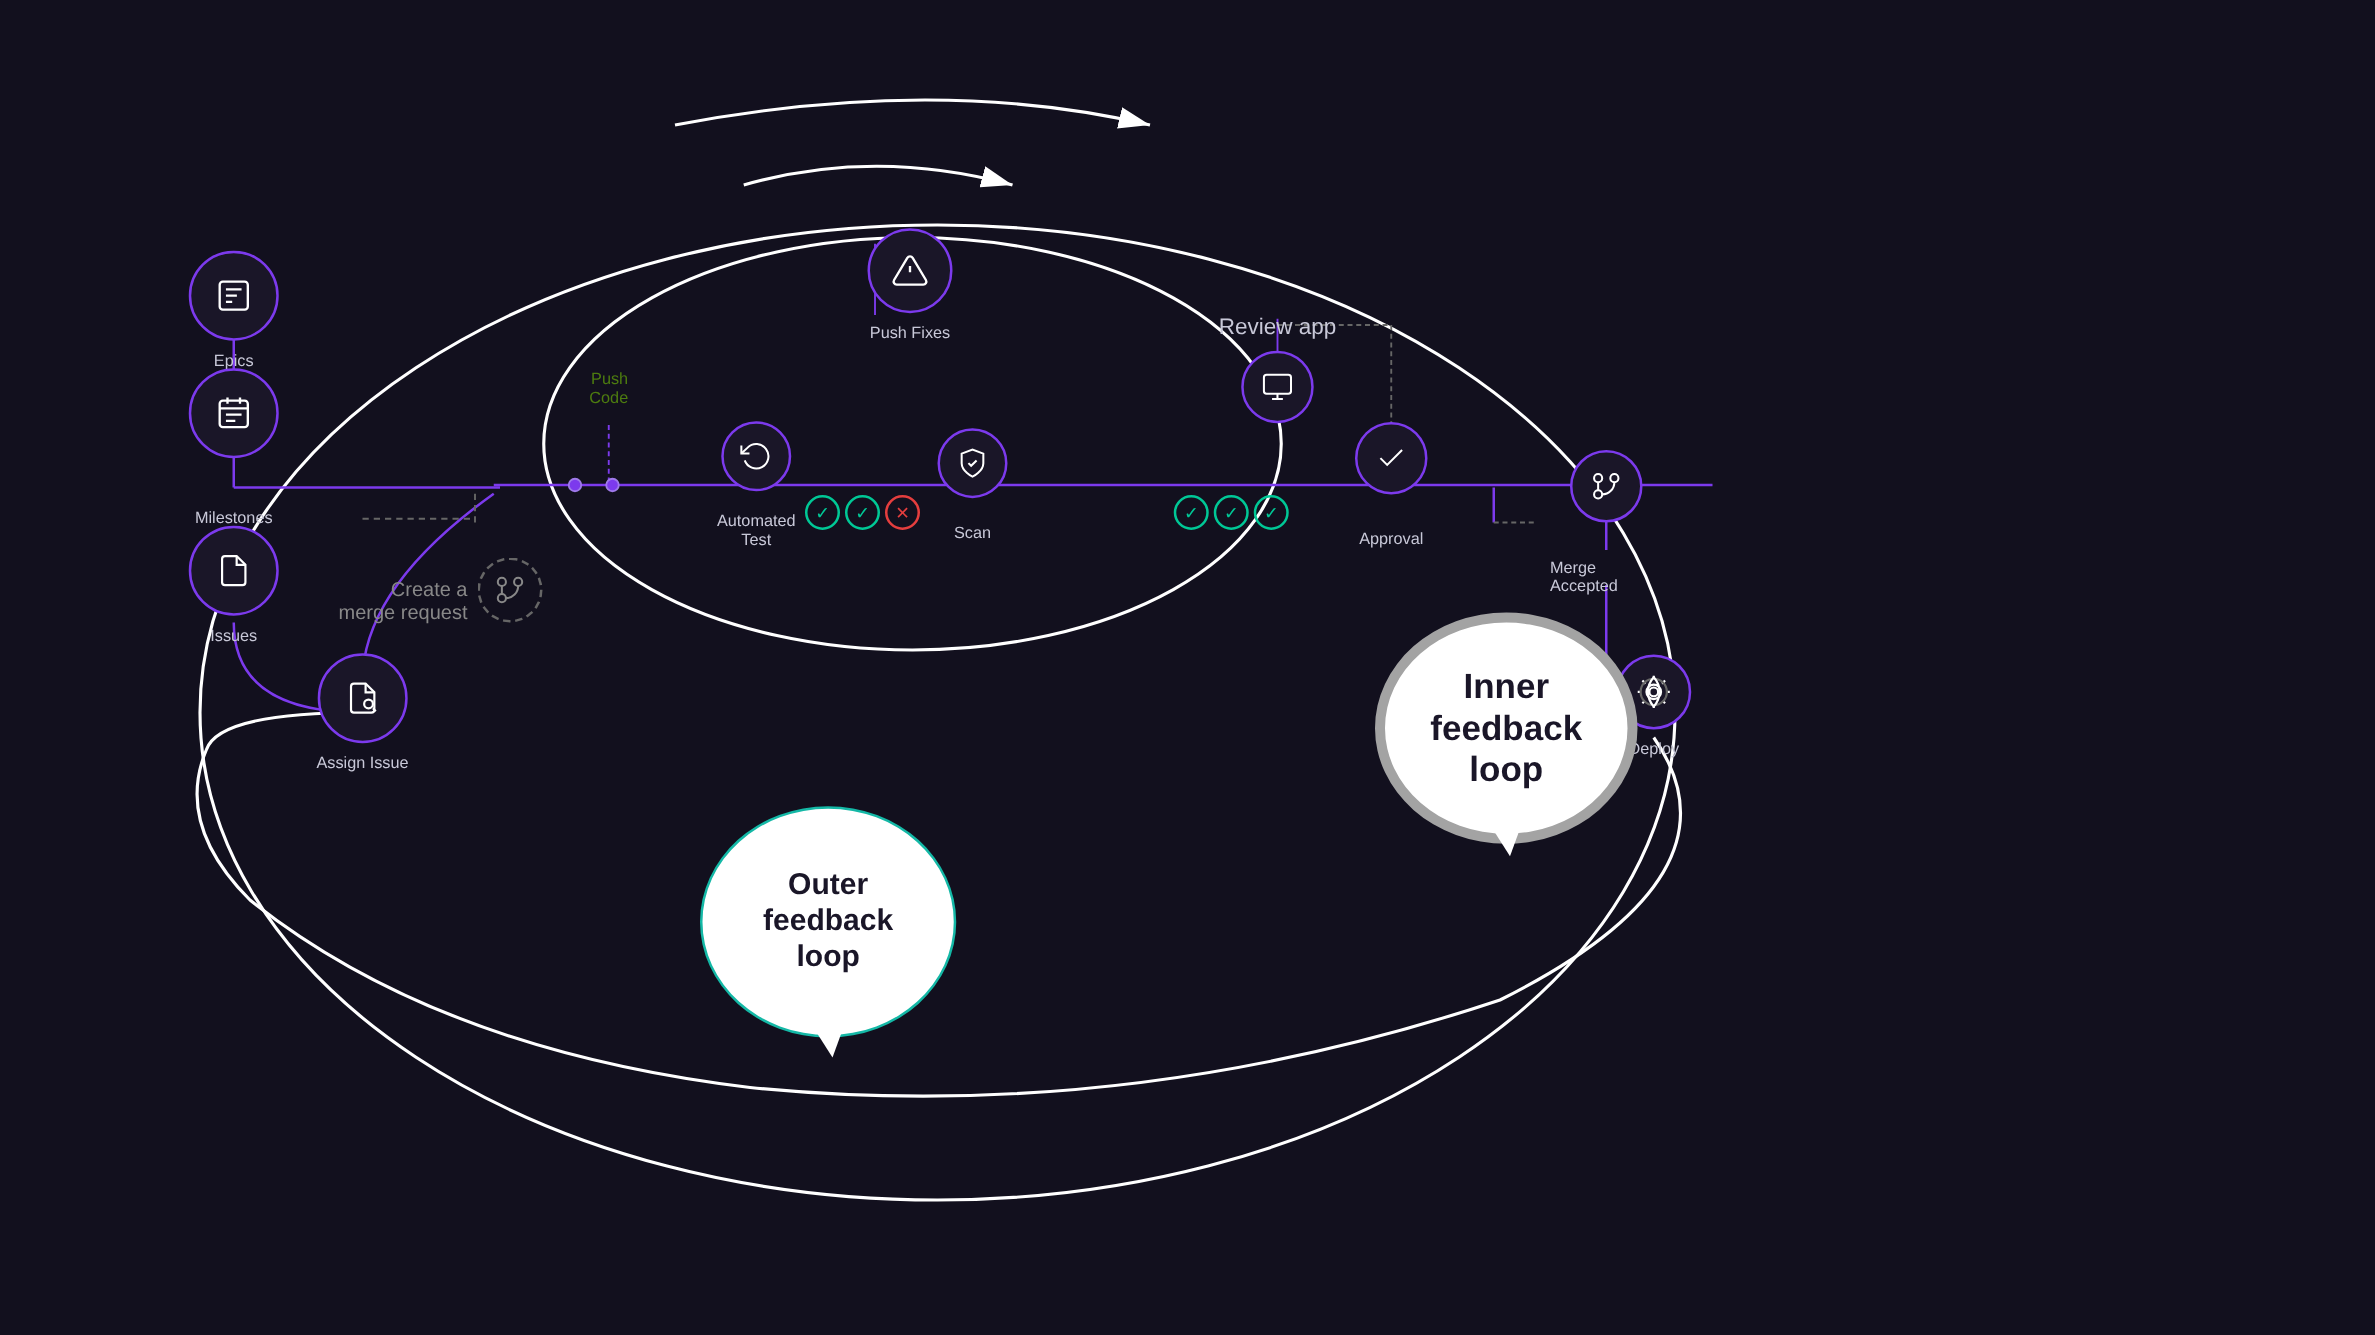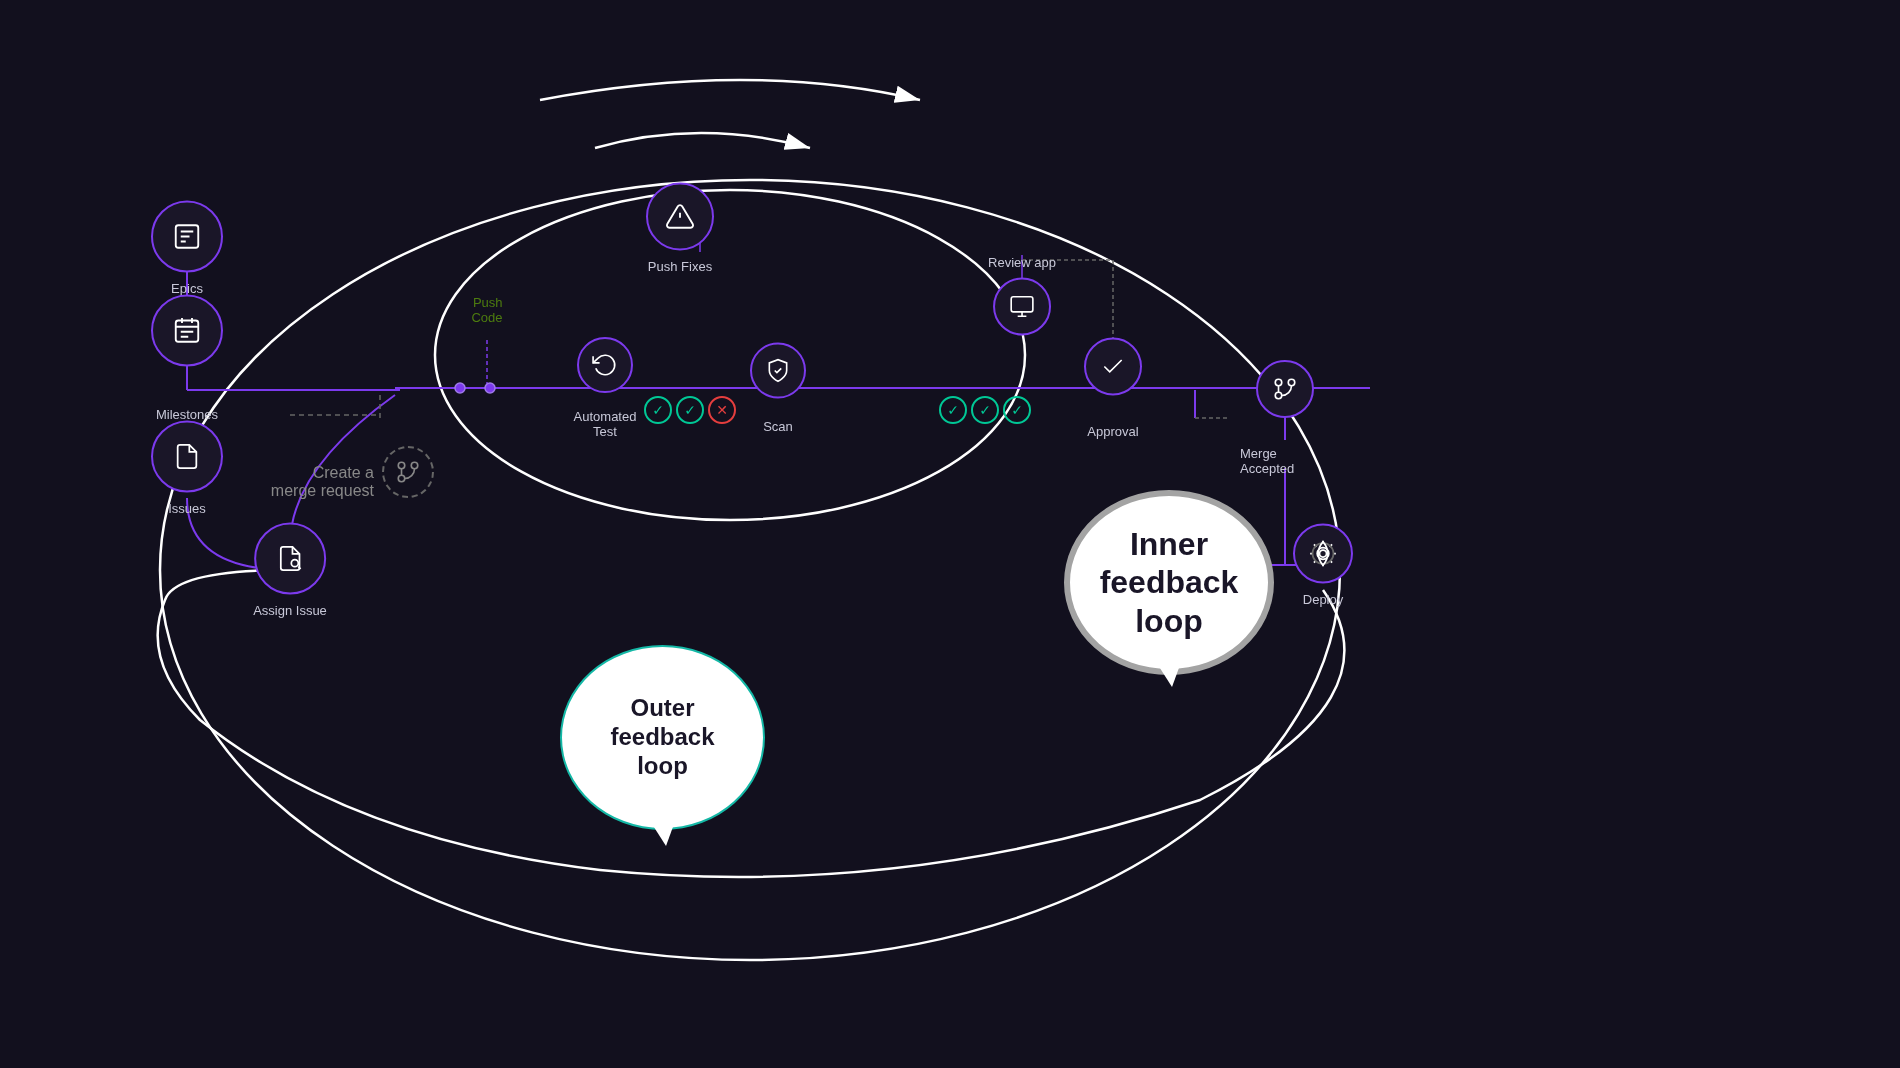--- a/index.html
+++ b/index.html
@@ -236,21 +236,21 @@
       <svg width="28" height="28" viewBox="0 0 24 24" fill="none" stroke="white" stroke-width="1.5">
         <path d="M14 2H6a2 2 0 00-2 2v16a2 2 0 002 2h12a2 2 0 002-2V8z"></path>
         <polyline points="14 2 14 8 20 8"></polyline>
         <circle cx="16" cy="16" r="3"></circle>
         <path d="M19 19l2 2"></path>
       </svg>
     </div>
     <div class="node-label">Assign Issue</div>
   </div>
 
-  <div class="node" style="left:680px; top:228px;">
+  <div class="node" style="left:728px; top:228px;">
     <div class="node-circle large" style="border-color:#7c3aed; width:68px; height:68px;">
       <svg width="30" height="30" viewBox="0 0 24 24" fill="none" stroke="white" stroke-width="1.5">
         <path d="M10.29 3.86L1.82 18a2 2 0 001.71 3h16.94a2 2 0 001.71-3L13.71 3.86a2 2 0 00-3.42 0z"></path>
         <line x1="12" y1="9" x2="12" y2="13"></line>
         <line x1="12" y1="17" x2="12.01" y2="17"></line>
       </svg>
     </div>
     <div class="node-label">Push Fixes</div>
   </div>
 
@@ -279,21 +279,21 @@
   </div>
 
   <div class="status-group" style="left:690px; top:410px;">
     <div class="check-circle">✓</div>
     <div class="check-circle">✓</div>
     <div class="x-circle">✕</div>
   </div>
 
 
   <div class="node" style="left:1022px; top:295px;">
-    <div class="node-label" style="margin-bottom:8px; margin-top:0; color:#c8c8d8; font-size:13px;">Review app</div>
+    <div class="node-label" style="margin-bottom:8px; margin-top:0; color:#c8c8d8; font-size:18px;">Review app</div>
     <div class="node-circle" style="width:58px; height:58px;">
       <svg width="26" height="26" viewBox="0 0 24 24" fill="none" stroke="white" stroke-width="1.5">
         <rect x="2" y="3" width="20" height="14" rx="2" ry="2"></rect>
         <line x1="8" y1="21" x2="16" y2="21"></line>
         <line x1="12" y1="17" x2="12" y2="21"></line>
       </svg>
     </div>
   </div>
 
   <div class="status-group" style="left:985px; top:410px;">
@@ -339,21 +339,21 @@
         <circle cx="12" cy="12" r="3"></circle>
         <path d="M19.07 4.93l-1.41 1.41M4.93 4.93l1.41 1.41M17 12a5 5 0 11-10 0 5 5 0 0110 0z"></path>
         <path d="M12 1v2M12 21v2M4.22 4.22l1.42 1.42M18.36 18.36l1.42 1.42M1 12h2M21 12h2M4.22 19.78l1.42-1.42M18.36 5.64l1.42-1.42"></path>
         <circle cx="12" cy="12" r="9" stroke="#666"></circle>
         <path d="M12 2a15.3 15.3 0 014 10 15.3 15.3 0 01-4 10 15.3 15.3 0 01-4-10 15.3 15.3 0 014-10z"></path>
       </svg>
     </div>
     <div class="node-label">Deploy</div>
   </div>
 
-  <div class="speech-bubble" style="left:1064px; top:490px; width:210px; height:185px; font-size:32px; border: 6px solid #a3a3a3;">
+  <div class="speech-bubble" style="left:1100px; top:490px; width:210px; height:185px; font-size:28px; border: 8px solid #a3a3a3;">
     <span style="white-space:pre-line; text-align:center;">Inner
 feedback
 loop</span>
   </div>
 
   <div class="speech-bubble" style="left:560px; top:645px; width:205px; height:185px; font-size:24px; border: 2px solid #14b8a6;">
     <span style="white-space:pre-line; text-align:center;">Outer
 feedback
 loop</span>
   </div>

